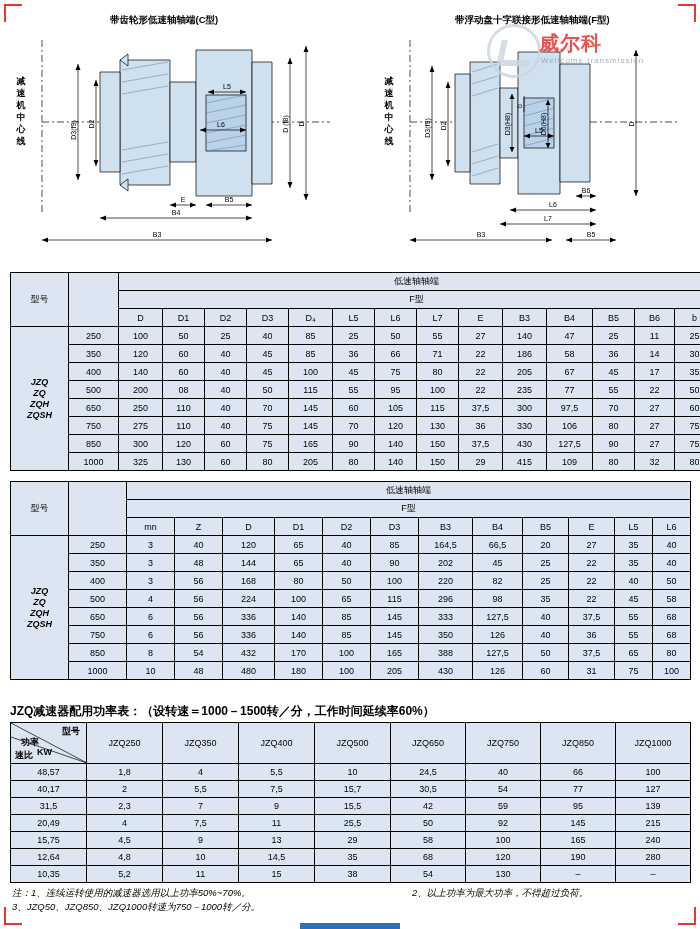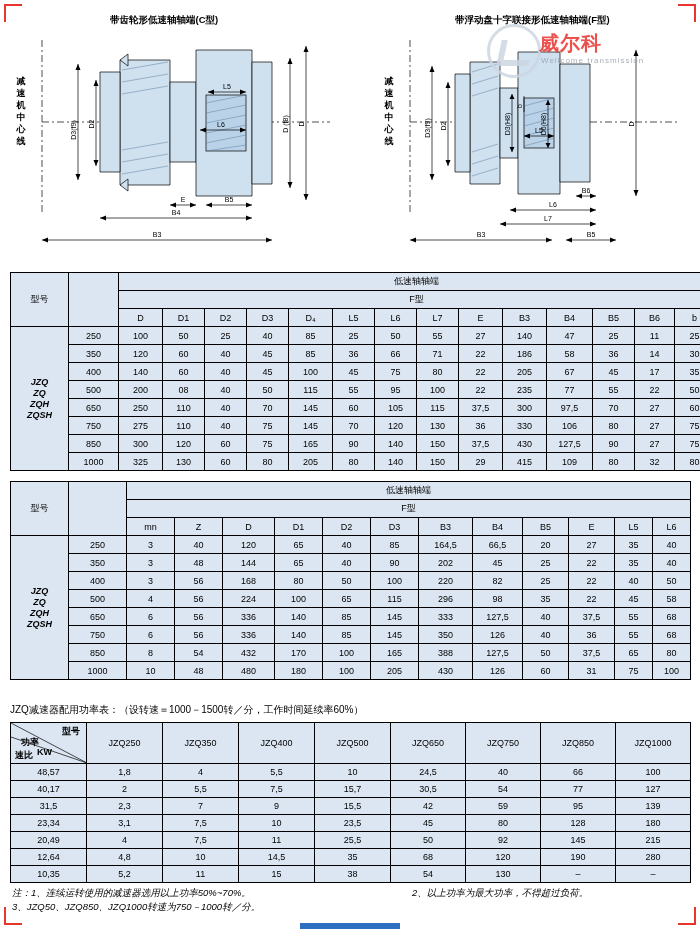--- a/index.html
+++ b/index.html
@@ -72,21 +72,21 @@
     font-weight:normal;
     color:#000;
   }
   .tbl .hdr{font-weight:normal;}
   .tbl .model-cell{font-weight:bold;line-height:11px;font-style:italic;}
   .blk1{position:absolute;left:10px;top:272px;width:680px;}
   .blk2{position:absolute;left:10px;top:481px;width:680px;}
 
   .sec-title{
     position:absolute;left:10px;top:703px;
-    font-size:10px;font-weight:normal;
+    font-size:12px;font-weight:bold;
   }
   .blk3{position:absolute;left:10px;top:722px;width:680px;}
   .blk3 td{height:16px;}
 
   .ratio-head{position:relative;height:40px;}
   .ratio-head .diag-line{
     position:absolute;left:0;top:0;width:100%;height:100%;
   }
   .ratio-head .t-model{position:absolute;right:6px;top:2px;font-weight:bold;}
   .ratio-head .t-pow{position:absolute;left:10px;top:13px;font-weight:bold;}
@@ -714,42 +714,42 @@
           <td>2,3</td>
           <td>7</td>
           <td>9</td>
           <td>15,5</td>
           <td>42</td>
           <td>59</td>
           <td>95</td>
           <td>139</td>
         </tr>
         <tr>
-          <td>23,34</td>
-          <td>3,1</td>
-          <td>7,5</td>
-          <td>10</td>
-          <td>23,5</td>
-          <td>45</td>
-          <td>80</td>
-          <td>128</td>
-          <td>180</td>
-        </tr>
-        <tr>
           <td>20,49</td>
           <td>4</td>
           <td>7,5</td>
           <td>11</td>
           <td>25,5</td>
           <td>50</td>
           <td>92</td>
           <td>145</td>
           <td>215</td>
         </tr>
         <tr>
+          <td>15,75</td>
+          <td>4,5</td>
+          <td>9</td>
+          <td>13</td>
+          <td>29</td>
+          <td>58</td>
+          <td>100</td>
+          <td>165</td>
+          <td>240</td>
+        </tr>
+        <tr>
           <td>12,64</td>
           <td>4,8</td>
           <td>10</td>
           <td>14,5</td>
           <td>35</td>
           <td>68</td>
           <td>120</td>
           <td>190</td>
           <td>280</td>
         </tr>

